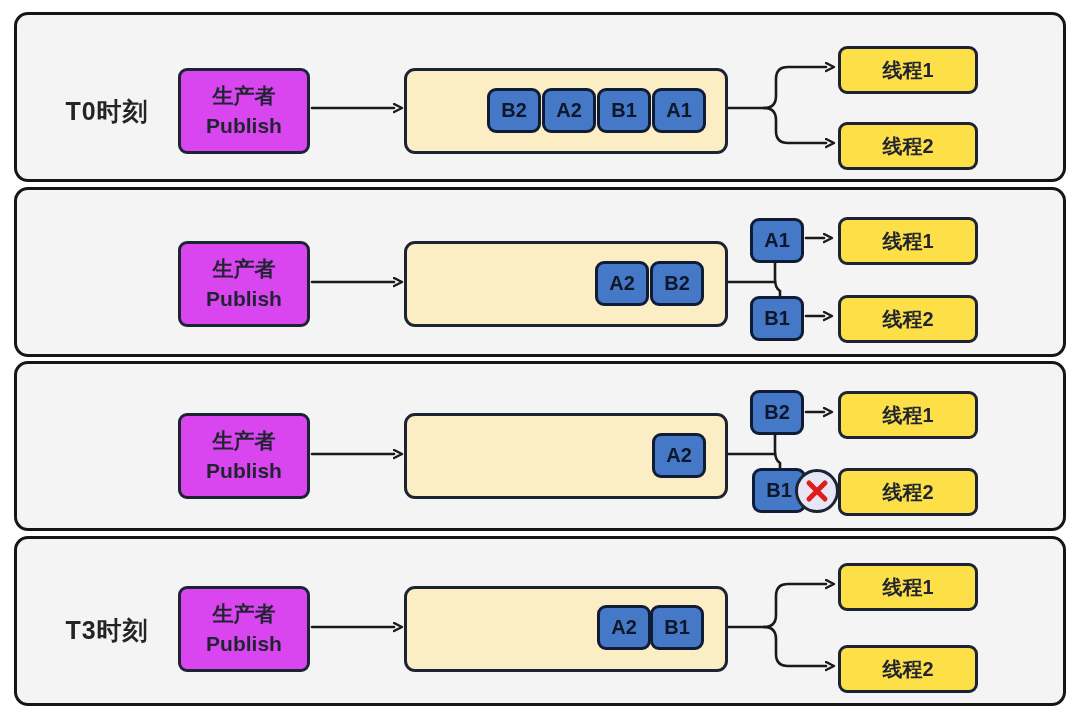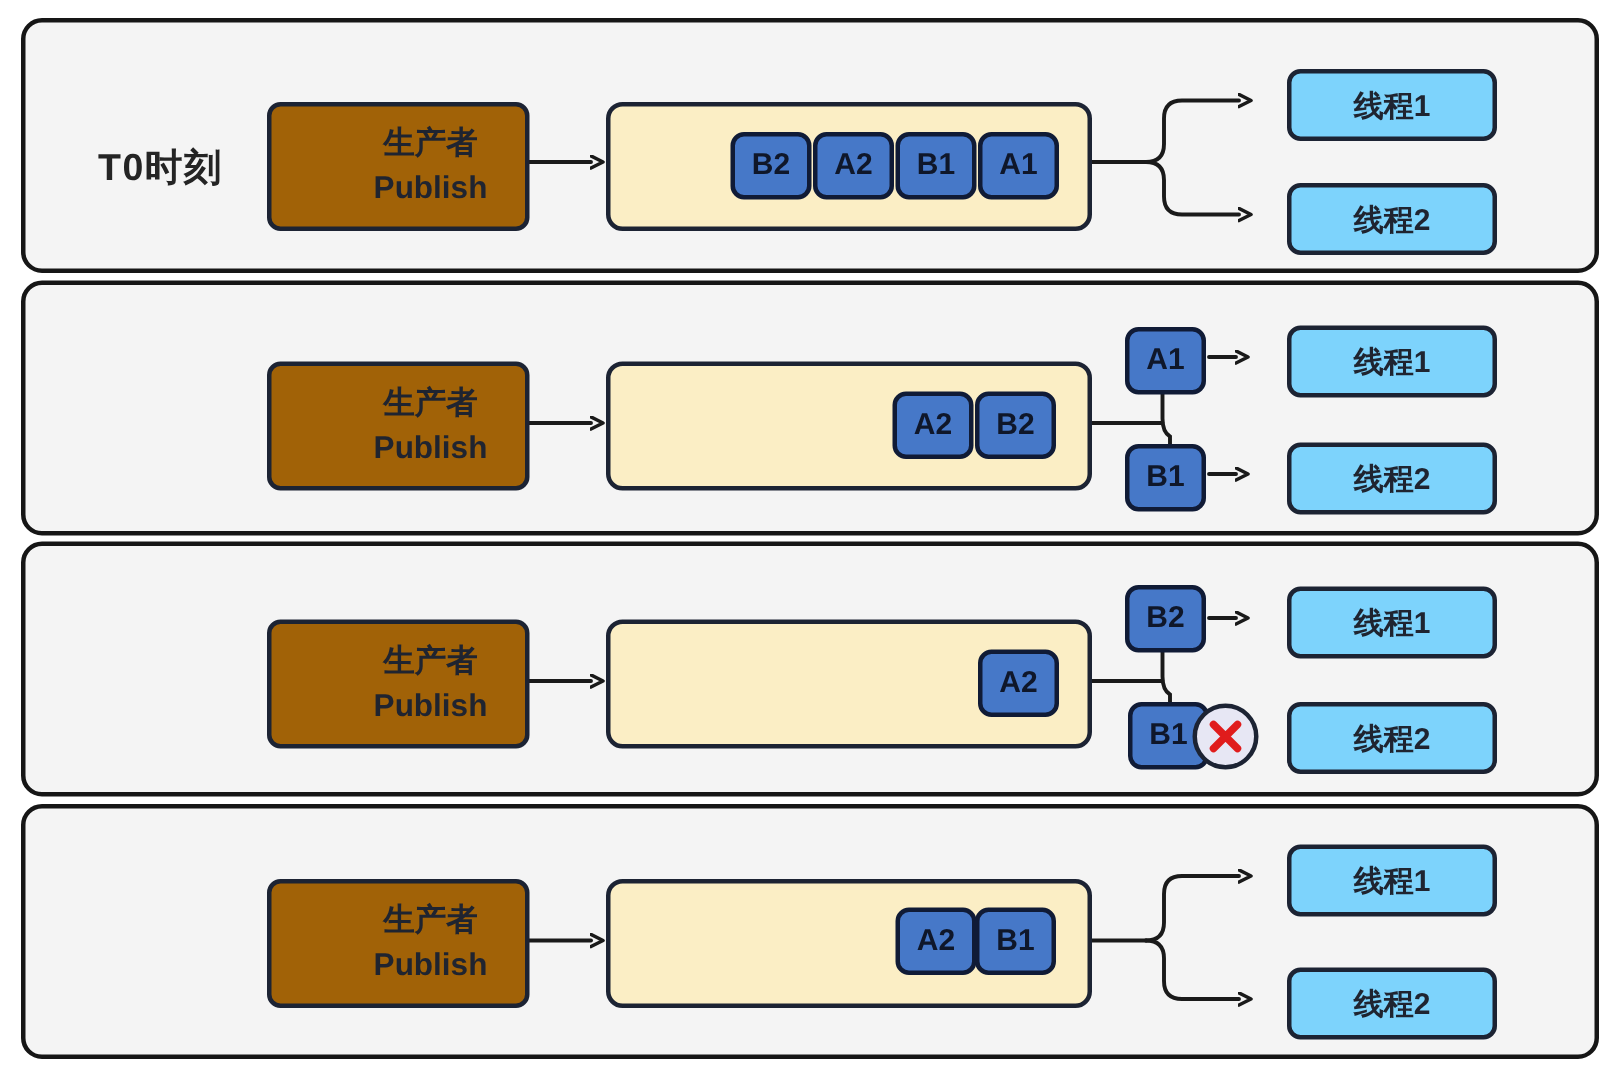--- a/index.html
+++ b/index.html
@@ -10,37 +10,37 @@
   .panel{
     position:absolute;left:14px;width:1046px;height:164px;
     background:#f4f4f4;border:3px solid #161616;border-radius:14px;z-index:1;
   }
   .time-label{
     position:absolute;width:110px;text-align:center;
     font-size:25px;font-weight:700;color:#242424;z-index:10;letter-spacing:1px;
   }
   .producer{
     position:absolute;left:178px;width:126px;height:80px;
-    background:#a16207;border:3px solid #1c2333;border-radius:9px;
+    background:#d946ef;border:3px solid #1c2333;border-radius:9px;
     display:flex;flex-direction:column;align-items:center;justify-content:center;
-    z-index:10;font-size:21px;font-weight:700;line-height:1.45;color:#1f2430;padding-left:43px;
+    z-index:10;font-size:21px;font-weight:700;line-height:1.45;color:#1f2430;
   }
   .queue{
     position:absolute;left:404px;width:318px;height:80px;
     background:#fbeec5;border:3px solid #1c2333;border-radius:11px;z-index:10;
   }
   .msg{
     position:absolute;width:48px;height:39px;
     background:#4678c8;border:3px solid #101b36;border-radius:9px;
     display:flex;align-items:center;justify-content:center;
     color:#0f172a;font-size:20px;font-weight:700;z-index:11;
   }
   .thread{
-    position:absolute;left:858px;width:134px;height:42px;
-    background:#7dd3fc;border:3px solid #1c2333;border-radius:9px;
+    position:absolute;left:838px;width:134px;height:42px;
+    background:#fde047;border:3px solid #1c2333;border-radius:9px;
     display:flex;align-items:center;justify-content:center;
     font-size:20px;font-weight:700;color:#1f2430;z-index:10;
   }
   .error-circle{
     position:absolute;left:795px;top:469px;width:38px;height:38px;
     background:#e7e7f4;border:3px solid #1c2333;border-radius:50%;
     display:flex;align-items:center;justify-content:center;z-index:14;
   }
   .connectors{position:absolute;left:0;top:0;z-index:5;pointer-events:none;}
 </style>
@@ -120,20 +120,21 @@
   <div class="msg" style="left:750px;top:390px">B2</div>
   <div class="msg" style="left:752px;top:468px">B1</div>
   <div class="thread" style="top:391px">线程1</div>
   <div class="thread" style="top:468px">线程2</div>
   <div class="error-circle">
     <svg width="24" height="24" viewBox="0 0 24 24">
       <path d="M4,4 L20,20 M20,4 L4,20" stroke="#e01c1c" stroke-width="5" stroke-linecap="round" fill="none"></path>
     </svg>
   </div>
 
+  <div class="time-label" style="left:52px;top:614px">T3时刻</div>
   <div class="producer" style="top:586px">
     <span>生产者</span>
     <span>Publish</span>
   </div>
   <div class="queue" style="top:586px"></div>
   <div class="msg" style="left:597px;top:605px">A2</div>
   <div class="msg" style="left:650px;top:605px">B1</div>
   <div class="thread" style="top:563px">线程1</div>
   <div class="thread" style="top:645px">线程2</div>
 

